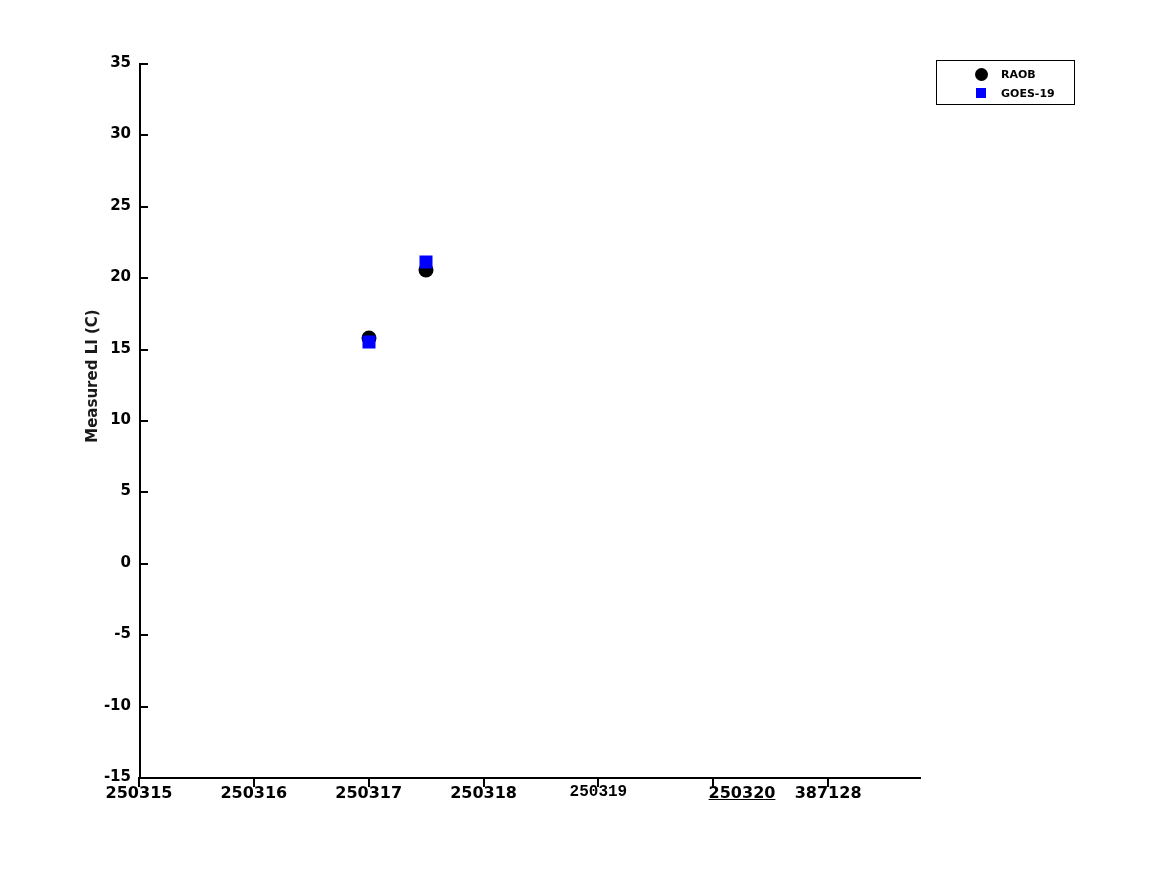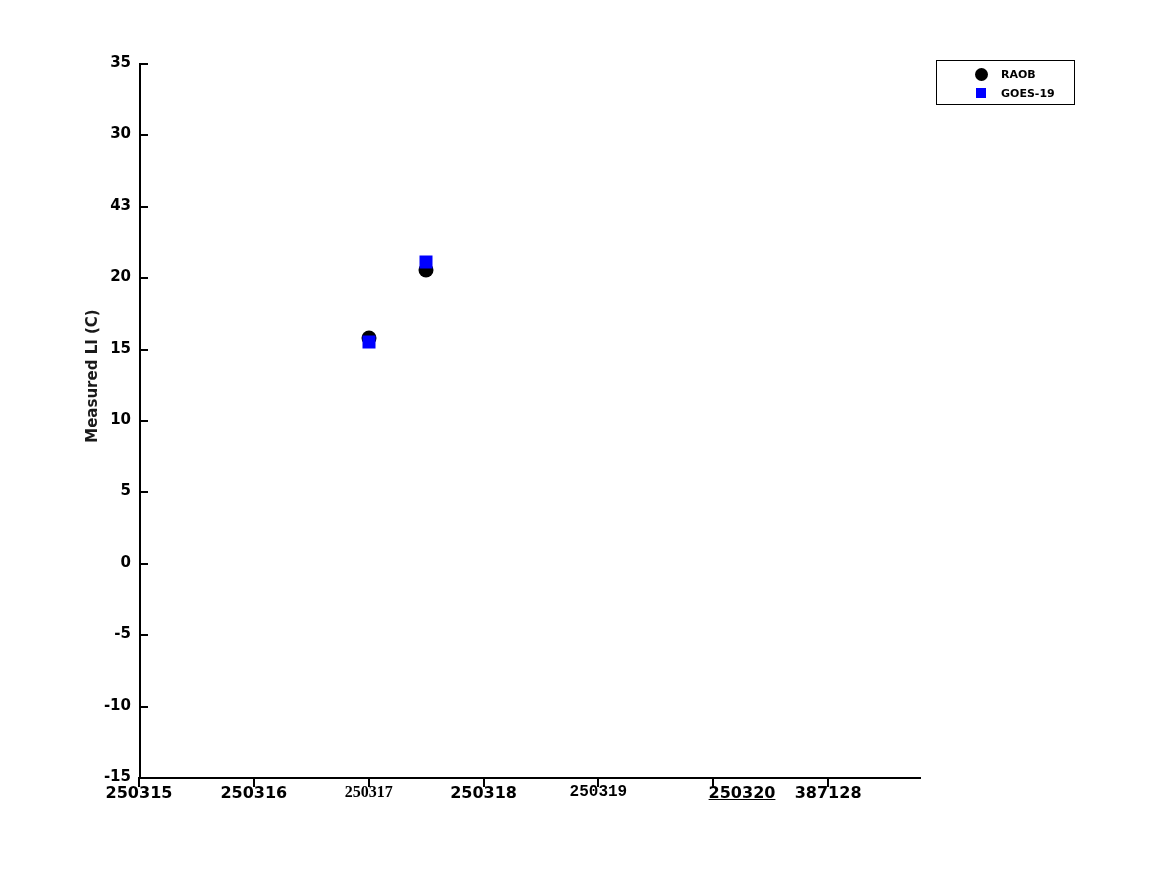--- a/index.html
+++ b/index.html
@@ -103,21 +103,21 @@
       <div class="ytick" style="top: 63px;"></div>
       <div class="ytick-label-wrap" style="top: 55px;">
         <div class="ytick-label">35</div>
       </div>
       <div class="ytick" style="top: 134.4px;"></div>
       <div class="ytick-label-wrap" style="top: 126.4px;">
         <div class="ytick-label">30</div>
       </div>
       <div class="ytick" style="top: 205.8px;"></div>
       <div class="ytick-label-wrap" style="top: 197.8px;">
-        <div class="ytick-label">43</div>
+        <div class="ytick-label">25</div>
       </div>
       <div class="ytick" style="top: 277.2px;"></div>
       <div class="ytick-label-wrap" style="top: 269.2px;">
         <div class="ytick-label">20</div>
       </div>
       <div class="ytick" style="top: 348.6px;"></div>
       <div class="ytick-label-wrap" style="top: 340.6px;">
         <div class="ytick-label">15</div>
       </div>
       <div class="ytick" style="top: 420px;"></div>
@@ -144,21 +144,21 @@
       <div class="ytick-label-wrap" style="top: 769px;">
         <div class="ytick-label">-15</div>
       </div>
     </div>
   <div id="xticks">
       <div class="xtick" style="left: 138px;"></div>
       <div class="xtick-label" style="left: 139px;">250315</div>
       <div class="xtick" style="left: 252.853px;"></div>
       <div class="xtick-label" style="left: 253.853px;">250316</div>
       <div class="xtick" style="left: 367.706px;"></div>
-      <div class="xtick-label" style="left: 368.706px; font-family: Liberation Serif, serif;">250317</div>
+      <div class="xtick-label" style="left: 368.706px;">250317</div>
       <div class="xtick" style="left: 482.559px;"></div>
       <div class="xtick-label" style="left: 483.559px;">250318</div>
       <div class="xtick" style="left: 597.412px;"></div>
       <div class="xtick-label" style="left: 598.412px; font-family: Liberation Mono, monospace;">250319</div>
       <div class="xtick" style="left: 712.265px;"></div>
       <div class="xtick-label" style="left: 742px; text-decoration: underline;">250320</div>
       <div class="xtick" style="left: 827.118px;"></div>
       <div class="xtick-label" style="left: 828.118px;">387128</div>
     </div>
 

